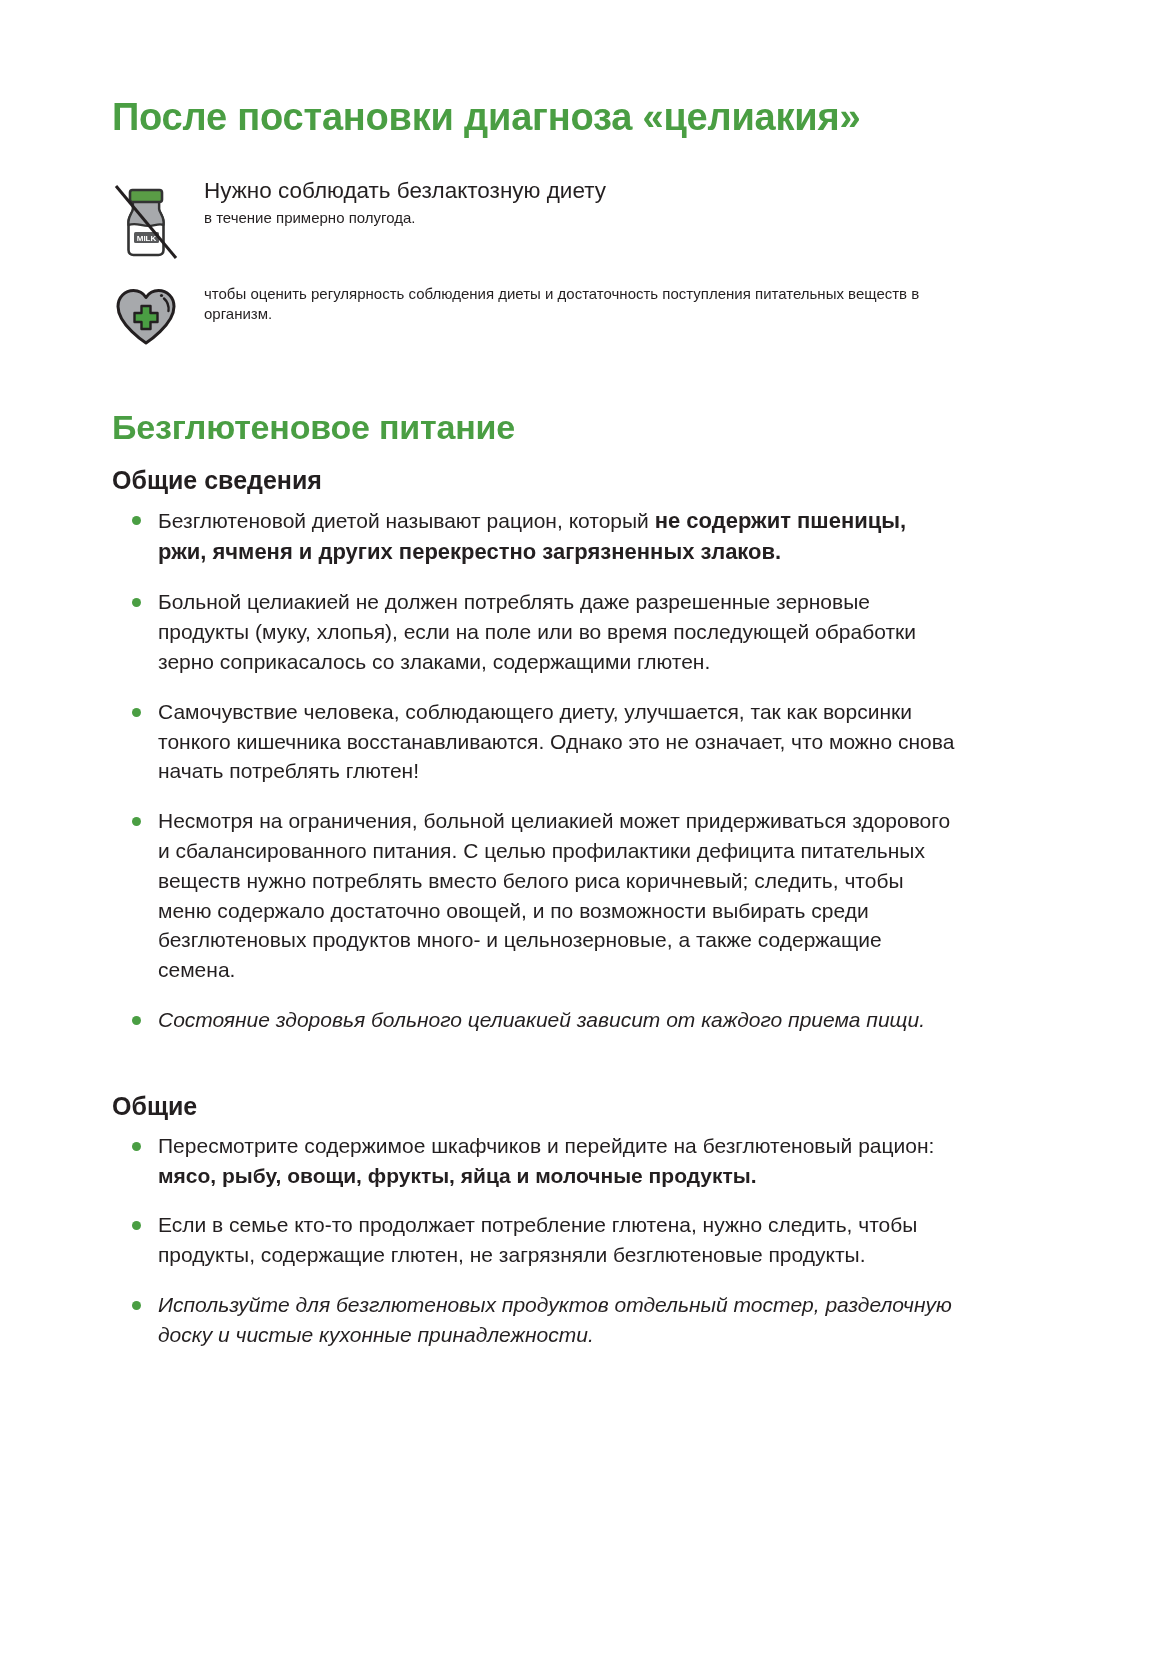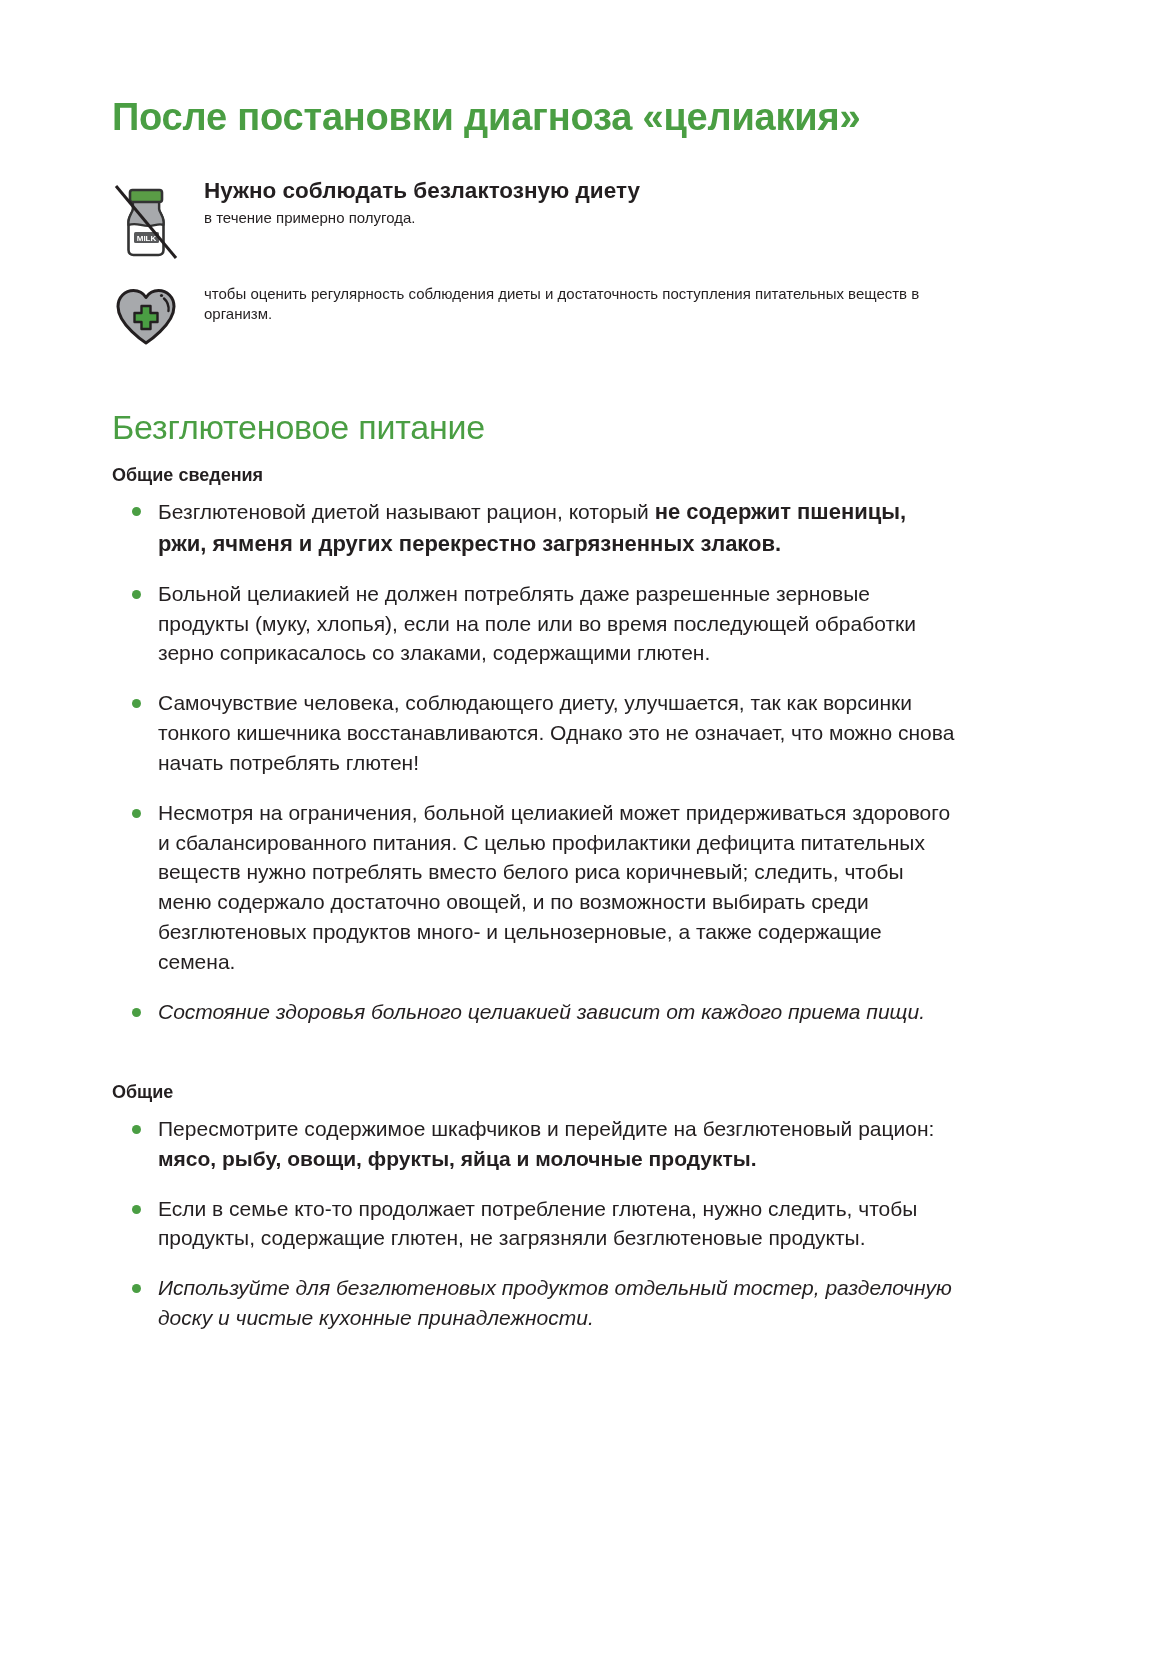--- a/index.html
+++ b/index.html
@@ -28,27 +28,27 @@
     font-size: 38px;
     line-height: 1.15;
     font-weight: 700;
     color: #4a9e43;
     margin: 0 0 34px 0;
     letter-spacing: -0.2px;
   }
   h2.section-title {
     font-size: 34px;
     line-height: 1.15;
-    font-weight: 400;
+    font-weight: 700;
     color: #4a9e43;
     margin: 0 0 18px 0;
     letter-spacing: -0.2px;
   }
   h3.sub-title {
-    font-size: 18px;
+    font-size: 25px;
     line-height: 1.2;
     font-weight: 700;
     color: #231f20;
     margin: 0 0 10px 0;
   }
 
   
   .advice-list { margin: 0 0 58px 0; }
   .advice-row {
     display: flex;
@@ -58,21 +58,21 @@
   .advice-icon {
     flex: 0 0 92px;
     width: 92px;
     padding-top: 2px;
     display: flex;
     justify-content: flex-start;
   }
   .advice-text { flex: 1 1 auto; padding-top: 2px; }
   .advice-head {
     font-size: 22.5px;
-    font-weight: 700;
+    font-weight: 400;
     line-height: 1.3;
     color: #231f20;
     margin: 0 0 3px 0;
   }
   .advice-body {
     font-size: 15px;
     line-height: 1.34;
     color: #231f20;
     margin: 0;
     max-width: 760px;

